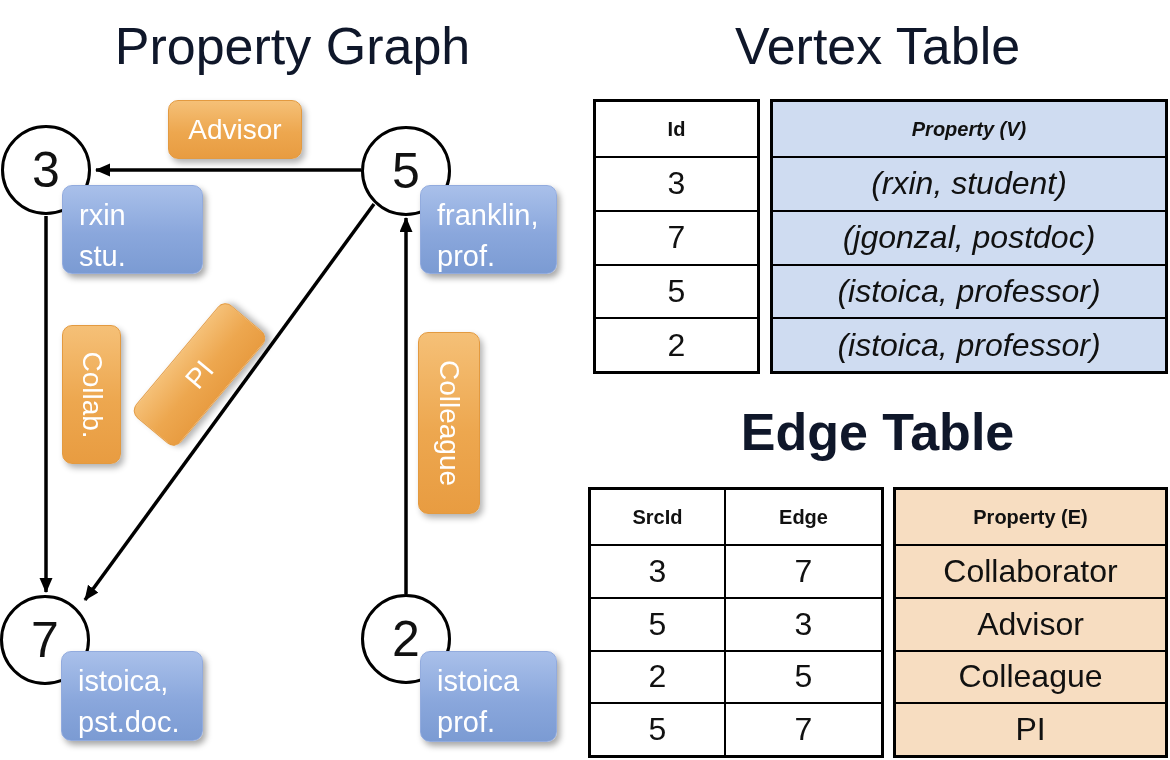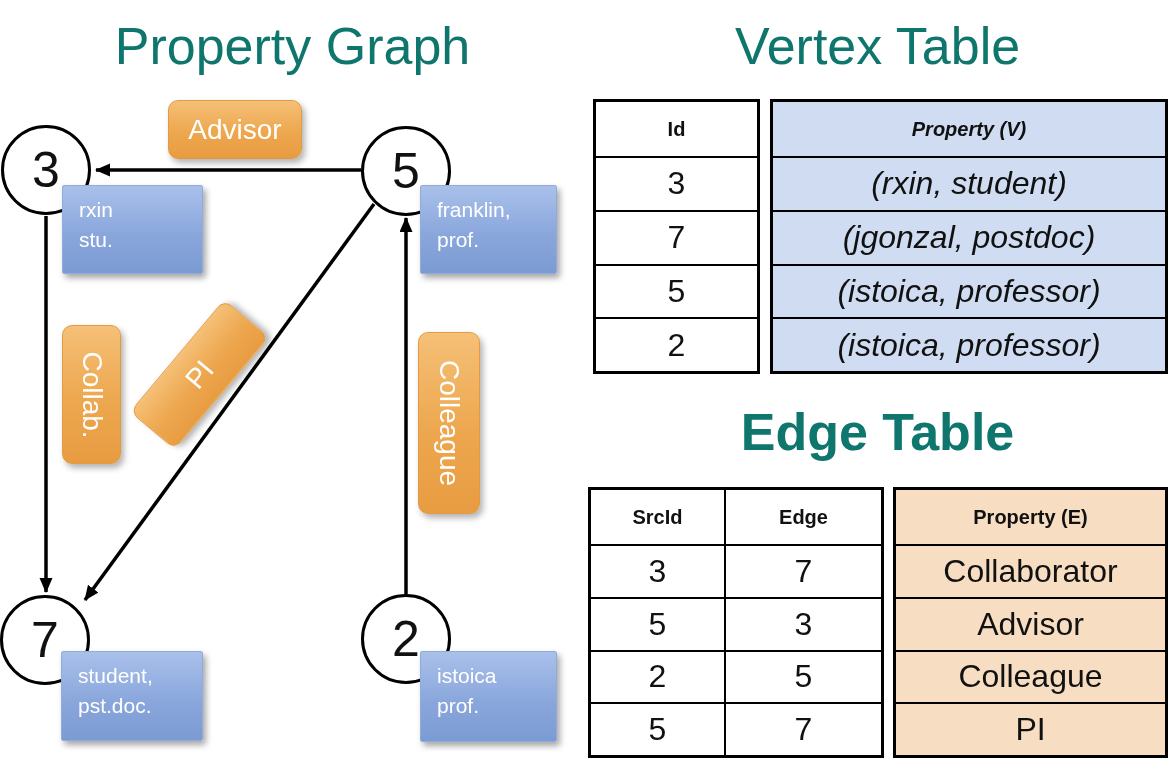--- a/index.html
+++ b/index.html
@@ -2,39 +2,39 @@
 <html><head>
 <meta charset="utf-8">
 <style>
   html,body{margin:0;padding:0;background:#fff;}
   #stage{
     position:relative;width:1170px;height:760px;background:#fff;overflow:hidden;
     font-family:"Liberation Sans",sans-serif;color:#111;
   }
   .title{
     position:absolute;text-align:center;font-size:52px;font-weight:400;
-    letter-spacing:0px;color:#0f766e;white-space:nowrap;
+    letter-spacing:0px;color:#0f172a;white-space:nowrap;
   }
   #title-graph{left:0;width:585px;top:16px;}
   #title-vertex{left:585px;width:585px;top:16px;}
   #title-edge{left:585px;width:585px;top:402px;font-weight:bold;}
 
   
   svg.edges{position:absolute;left:0;top:0;}
   .node{
     position:absolute;width:90px;height:90px;border:3.5px solid #000;border-radius:50%;
     background:#fff;display:flex;align-items:center;justify-content:center;
     font-size:50px;font-weight:400;color:#111;box-sizing:border-box;
   }
   .vprop{
-    position:absolute;border-radius:2px;color:#fff;
+    position:absolute;border-radius:10px;color:#fff;
     background:linear-gradient(180deg,#a9c0ea 0%,#8aa7dc 55%,#7b9bd3 100%);
     border:1px solid #92abde;
     box-shadow:3px 4px 6px rgba(0,0,0,0.35);
-    font-size:21px;line-height:1.42;padding:9px 0 7px 16px;box-sizing:border-box;
+    font-size:29px;line-height:1.42;padding:9px 0 7px 16px;box-sizing:border-box;
   }
   .eprop{
     position:absolute;border-radius:10px;color:#fff;
     background:linear-gradient(180deg,#f5c077 0%,#eda74f 55%,#e89c41 100%);
     border:1px solid #e39a40;
     box-shadow:3px 4px 6px rgba(0,0,0,0.3);
     display:flex;align-items:center;justify-content:center;
     font-size:28px;
   }
   .rot90{transform:rotate(90deg);white-space:nowrap;}
@@ -95,21 +95,21 @@
 
   <div class="vprop" style="left:62px;top:185px;width:141px;height:89px;">
     <div>rxin</div>
     <div>stu.</div>
   </div>
   <div class="vprop" style="left:420px;top:185px;width:137px;height:89px;">
     <div>franklin,</div>
     <div>prof.</div>
   </div>
   <div class="vprop" style="left:61px;top:651px;width:142px;height:90px;">
-    <div>student,</div>
+    <div>istoica,</div>
     <div>pst.doc.</div>
   </div>
   <div class="vprop" style="left:420px;top:651px;width:137px;height:91px;">
     <div>istoica</div>
     <div>prof.</div>
   </div>
 
   <div class="eprop" style="left:168px;top:100px;width:132px;height:57px;">
     <span>Advisor</span>
   </div>

